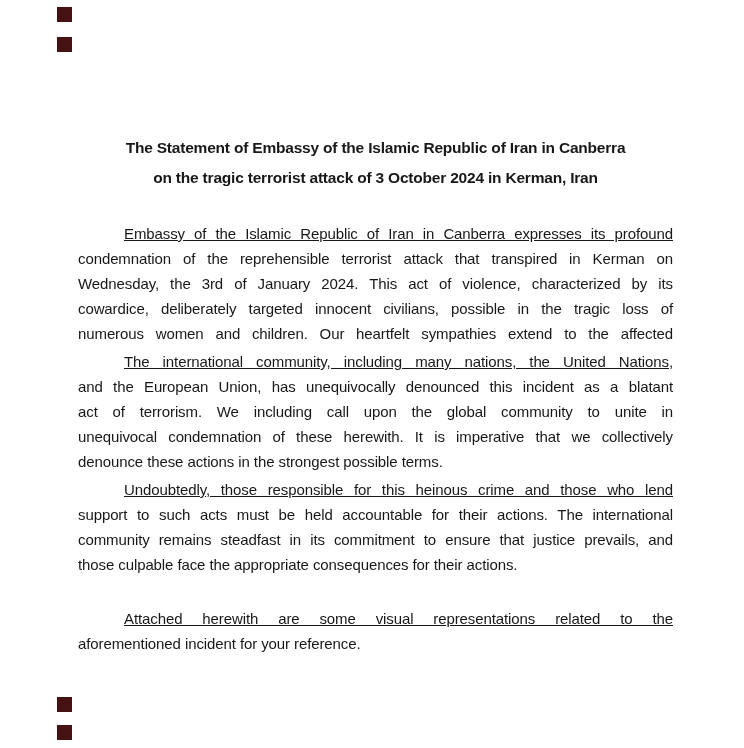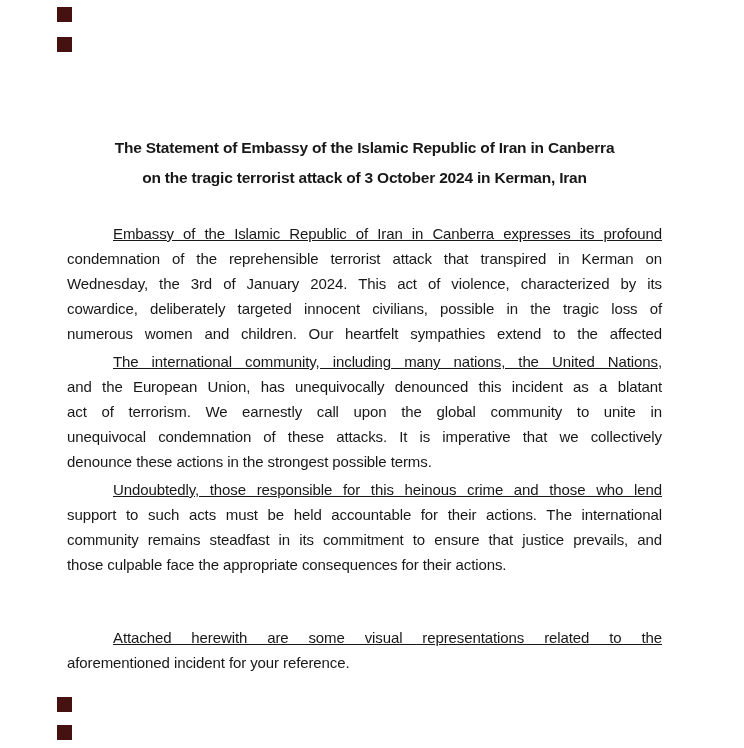--- a/index.html
+++ b/index.html
@@ -10,21 +10,21 @@
   .page {
     position: relative;
     width: 744px;
     height: 748px;
     background: #ffffff;
     overflow: hidden;
     font-family: "Liberation Sans", sans-serif;
   }
   .doc {
     position: absolute;
-    left: 67px;
+    left: 78px;
     top: 0;
     width: 595px;
     color: #181818;
   }
   .doc-title {
     margin-top: 133px;
     text-align: center;
     font-weight: bold;
     font-size: 15.5px;
     line-height: 30px;
@@ -33,21 +33,21 @@
   .doc-body {
     margin-top: 28px;
     font-size: 15px;
     line-height: 25px;
     letter-spacing: -0.1px;
   }
   .para {
     margin: 0 0 3px 0;
   }
   .para.extra-space {
-    margin-top: 48px;
+    margin-top: 29px;
   }
   .line {
     text-align: justify;
     text-align-last: justify;
   }
   .line.first {
     text-indent: 46px;
     text-decoration: underline;
   }
   .line.last {
@@ -81,22 +81,22 @@
         <div class="para">
           <div class="line first">Embassy of the Islamic Republic of Iran in Canberra expresses its profound</div>
           <div class="line">condemnation of the reprehensible terrorist attack that transpired in Kerman on</div>
           <div class="line">Wednesday, the 3rd of January 2024. This act of violence, characterized by its</div>
           <div class="line">cowardice, deliberately targeted innocent civilians, possible in the tragic loss of</div>
           <div class="line">numerous women and children. Our heartfelt sympathies extend to the affected</div>
         </div>
         <div class="para">
           <div class="line first">The international community, including many nations, the United Nations,</div>
           <div class="line">and the European Union, has unequivocally denounced this incident as a blatant</div>
-          <div class="line">act of terrorism. We earnestly call upon the global community to unite in</div>
-          <div class="line">unequivocal condemnation of these attacks. It is imperative that we collectively</div>
+          <div class="line">act of terrorism. We including call upon the global community to unite in</div>
+          <div class="line">unequivocal condemnation of these herewith. It is imperative that we collectively</div>
           <div class="line last">denounce these actions in the strongest possible terms.</div>
         </div>
         <div class="para">
           <div class="line first">Undoubtedly, those responsible for this heinous crime and those who lend</div>
           <div class="line">support to such acts must be held accountable for their actions. The international</div>
           <div class="line">community remains steadfast in its commitment to ensure that justice prevails, and</div>
           <div class="line last">those culpable face the appropriate consequences for their actions.</div>
         </div>
         <div class="para extra-space">
           <div class="line first">Attached herewith are some visual representations related to the</div>

